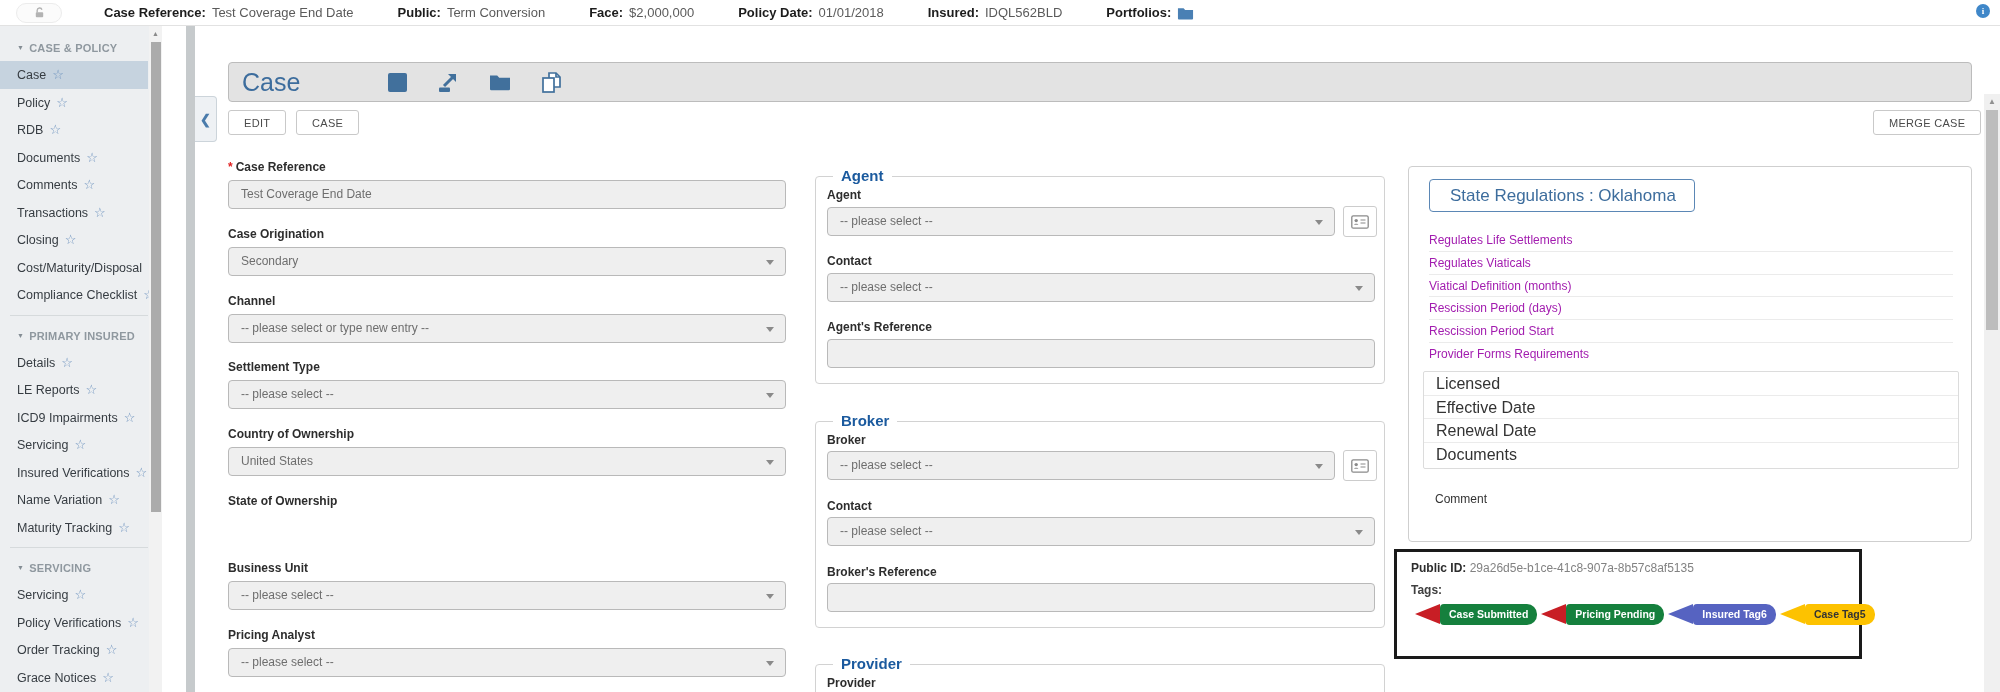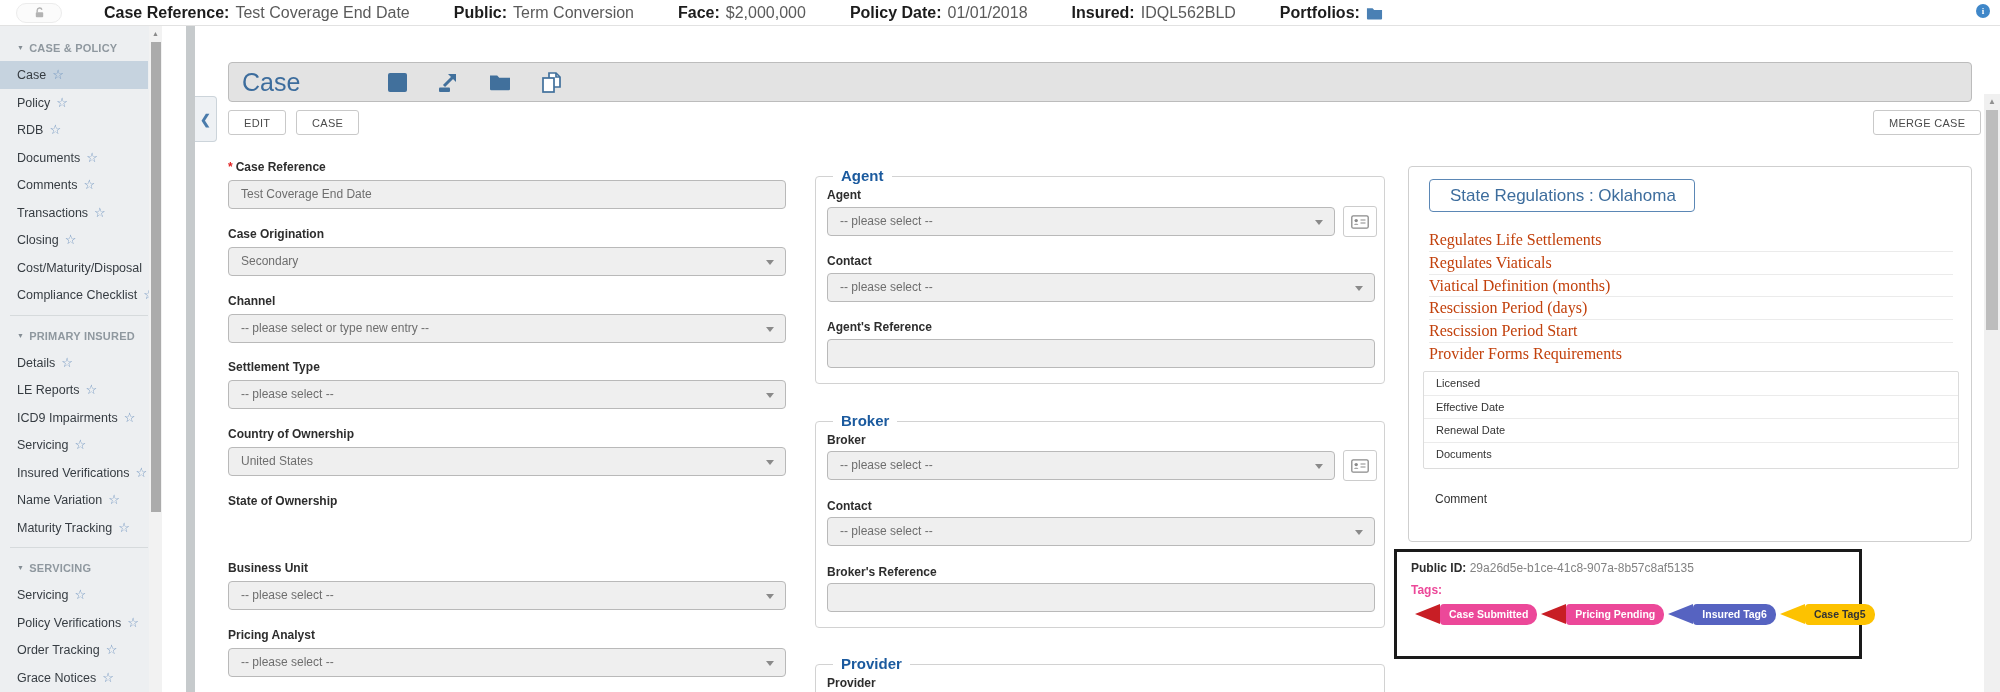--- a/index.html
+++ b/index.html
@@ -3,21 +3,21 @@
 <meta charset="utf-8">
 <style>
   * { margin:0; padding:0; box-sizing:border-box; }
   html,body { width:2000px; height:692px; font-family:"Liberation Sans", sans-serif; background:#fff; }
   #canvas { position:relative; width:2000px; height:692px; overflow:hidden; background:#fff; }
 
   
   .topbar { position:absolute; left:0; top:0; width:2000px; height:26px; background:#fff; border-bottom:1px solid #e2e2e2; display:flex; align-items:center; }
   .lock-pill { margin-left:16px; width:46px; height:20px; border:1px solid #ececec; border-radius:11px; background:#fbfbfb; display:flex; align-items:center; justify-content:center; }
   .tb-fields { display:flex; align-items:center; margin-left:42px; gap:44px; }
-  .tb-field { display:flex; align-items:center; gap:6px; font-size:16px; white-space:nowrap; }
+  .tb-field { display:flex; align-items:center; gap:6px; font-size:13px; white-space:nowrap; }
   .tb-label { font-weight:bold; color:#1c1c1c; }
   .tb-value { color:#5a5a5a; }
   .folder-sm { display:inline-block; }
   .info-badge { position:absolute; right:10px; top:4px; width:14px; height:14px; border-radius:50%; background:#3f87c9; color:#fff; font-size:9px; font-weight:bold; text-align:center; line-height:14px; font-family:"Liberation Serif", serif; }
 
   
   .sidebar { position:absolute; left:0; top:26px; width:162px; height:666px; background:#edeff1; padding-top:8px; }
   .sb-head { height:27px; line-height:27px; padding-left:17px; font-size:11px; font-weight:bold; color:#8f989f; letter-spacing:.2px; white-space:nowrap; }
   .sb-chev { display:inline-block; font-size:7px; color:#848d94; margin-right:5px; vertical-align:2px; }
   .sb-item { height:27.5px; line-height:27.5px; padding-left:17px; font-size:12.5px; font-weight:500; color:#363c42; white-space:nowrap; cursor:pointer; }
@@ -47,36 +47,36 @@
   .caret { position:absolute; right:11px; top:12px; width:0; height:0; border-left:4.5px solid transparent; border-right:4.5px solid transparent; border-top:5px solid #8a8a8a; }
   .card-btn { position:absolute; width:34px; height:31px; background:#fff; border:1px solid #ccc; border-radius:3px; display:flex; align-items:center; justify-content:center; cursor:pointer; }
 
   .group { position:absolute; border:1px solid #d2d2d2; border-radius:4px; background:#fff; }
   .legend { position:absolute; font-size:15px; font-weight:bold; color:#1b5a9e; background:#fff; padding:0 8px; white-space:nowrap; }
 
   
   .reg-panel { position:absolute; left:1408px; top:166px; width:564px; height:376px; border:1px solid #cfcfcf; border-radius:4px; background:#fff; }
   .reg-title { position:absolute; left:20px; top:12px; width:266px; height:33px; border:1px solid #5b87b5; border-radius:4px; font-size:17px; color:#3d6d9d; line-height:31px; padding-left:20px; white-space:nowrap; }
   .reg-rows { position:absolute; left:20px; top:62px; width:524px; }
-  .reg-row { height:22.8px; line-height:22.8px; border-bottom:1px solid #ebebeb; font-size:16px; color:#c2410c;font-family:Liberation Serif, serif; }
+  .reg-row { height:22.8px; line-height:22.8px; border-bottom:1px solid #ebebeb; font-size:12px; color:#a21caf; }
   .lic-box { position:absolute; left:14px; top:204px; width:536px; height:98px; border:1px solid #dcdcdc; border-radius:2px; }
-  .lic-row { height:23.5px; line-height:23.5px; padding-left:12px; border-bottom:1px solid #ebebeb; font-size:11px; color:#333; }
+  .lic-row { height:23.5px; line-height:23.5px; padding-left:12px; border-bottom:1px solid #ebebeb; font-size:16px; color:#333; }
   .lic-row:last-child { border-bottom:none; }
   .comment-lbl { position:absolute; left:26px; top:325px; font-size:12px; color:#333; }
 
   
   .pub-box { position:absolute; left:1394px; top:549px; width:468px; height:110px; border:3px solid #1a1a1a; background:#fff; }
   .pub-line { position:absolute; left:14px; top:9px; font-size:12px; white-space:nowrap; }
   .pub-line b { color:#2d2d2d; }
   .pub-id { color:#828282; }
-  .tags-lbl { position:absolute; left:14px; top:31px; font-size:12px; font-weight:bold; color:#ec4899; }
+  .tags-lbl { position:absolute; left:14px; top:31px; font-size:12px; font-weight:bold; color:#404040; }
   .tags-row { position:absolute; left:14px; top:52px; display:flex; align-items:center; }
   .tag { position:relative; height:21px; line-height:21px; padding:0 9px; border-radius:4px 10px 10px 4px; font-size:10.5px; font-weight:bold; color:#fff; margin-left:29px; white-space:nowrap; }
   .tag::before { content:""; position:absolute; right:100%; top:0; width:0; height:0; border-top:10.5px solid transparent; border-bottom:10.5px solid transparent; }
-  .tag-red { background:#ec4899; } .tag-red::before { border-right:25px solid #c81e25; }
+  .tag-red { background:#15803d; } .tag-red::before { border-right:25px solid #c81e25; }
   .tag-indigo { background:#5663c1; } .tag-indigo::before { border-right:25px solid #5663c1; }
   .tag-yellow { background:#fdc200; color:#333; } .tag-yellow::before { border-right:25px solid #fdc200; }
 
   
   .main-scroll { position:absolute; left:1984px; top:94px; width:16px; height:598px; background:#f0f0f0; }
   .main-scroll .arr { position:absolute; top:3px; width:16px; text-align:center; font-size:8px; color:#909090; }
   .main-thumb { position:absolute; top:16px; left:2px; width:12px; height:220px; background:#bdbdbd; }
 
   svg { display:block; }
 </style>

